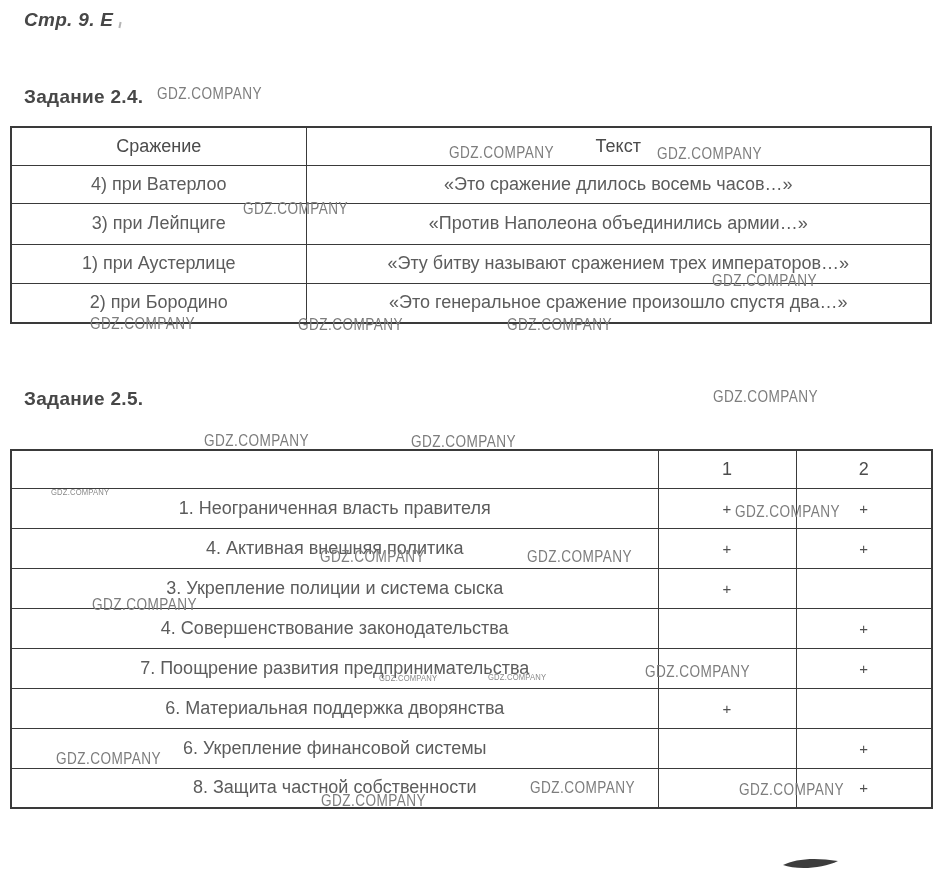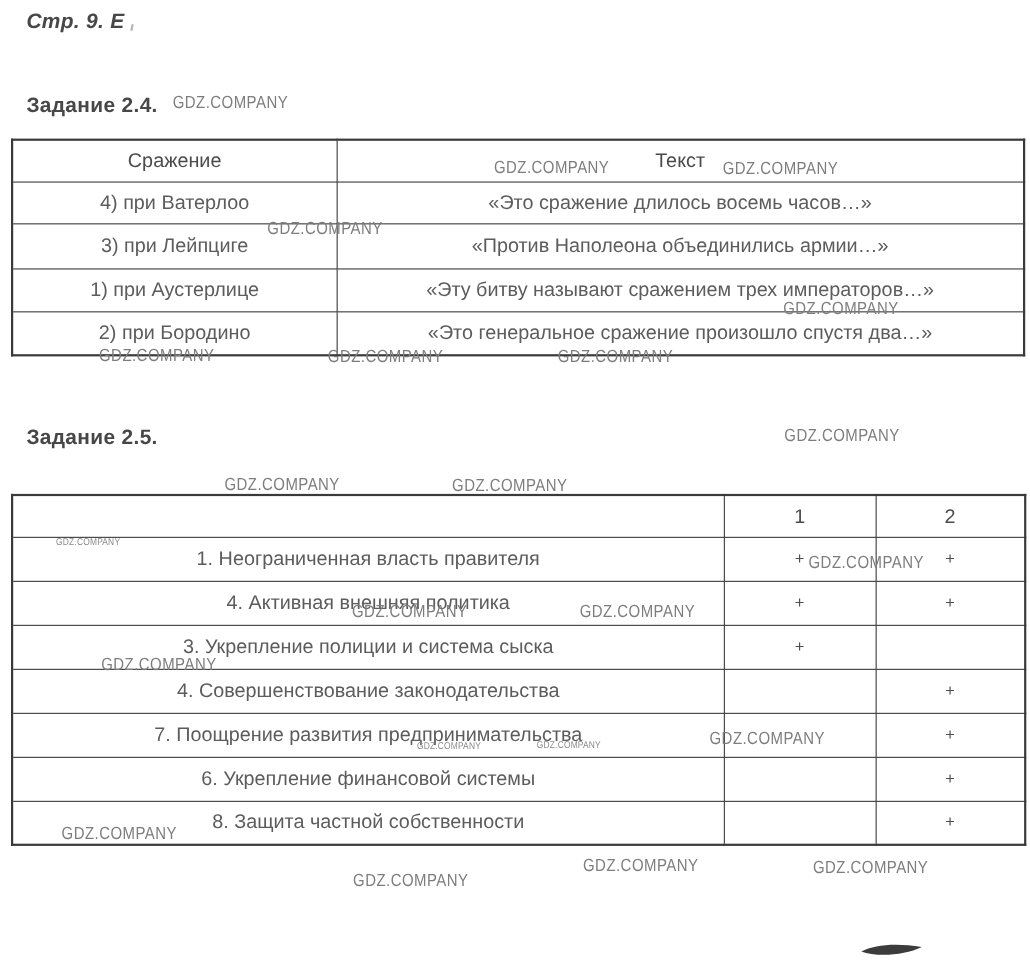--- a/index.html
+++ b/index.html
@@ -137,20 +137,25 @@
     <td>4. Совершенствование законодательства</td>
     <td class="plus-cell"></td>
     <td class="plus-cell">+</td>
   </tr>
   <tr style="height:40px">
     <td>7. Поощрение развития предпринимательства</td>
     <td class="plus-cell"></td>
     <td class="plus-cell">+</td>
   </tr>
   <tr style="height:40px">
+    <td>6. Материальная поддержка дворянства</td>
+    <td class="plus-cell">+</td>
+    <td class="plus-cell"></td>
+  </tr>
+  <tr style="height:40px">
     <td>6. Укрепление финансовой системы</td>
     <td class="plus-cell"></td>
     <td class="plus-cell">+</td>
   </tr>
   <tr style="height:40px">
     <td>8. Защита частной собственности</td>
     <td class="plus-cell"></td>
     <td class="plus-cell">+</td>
   </tr>
 </tbody>

